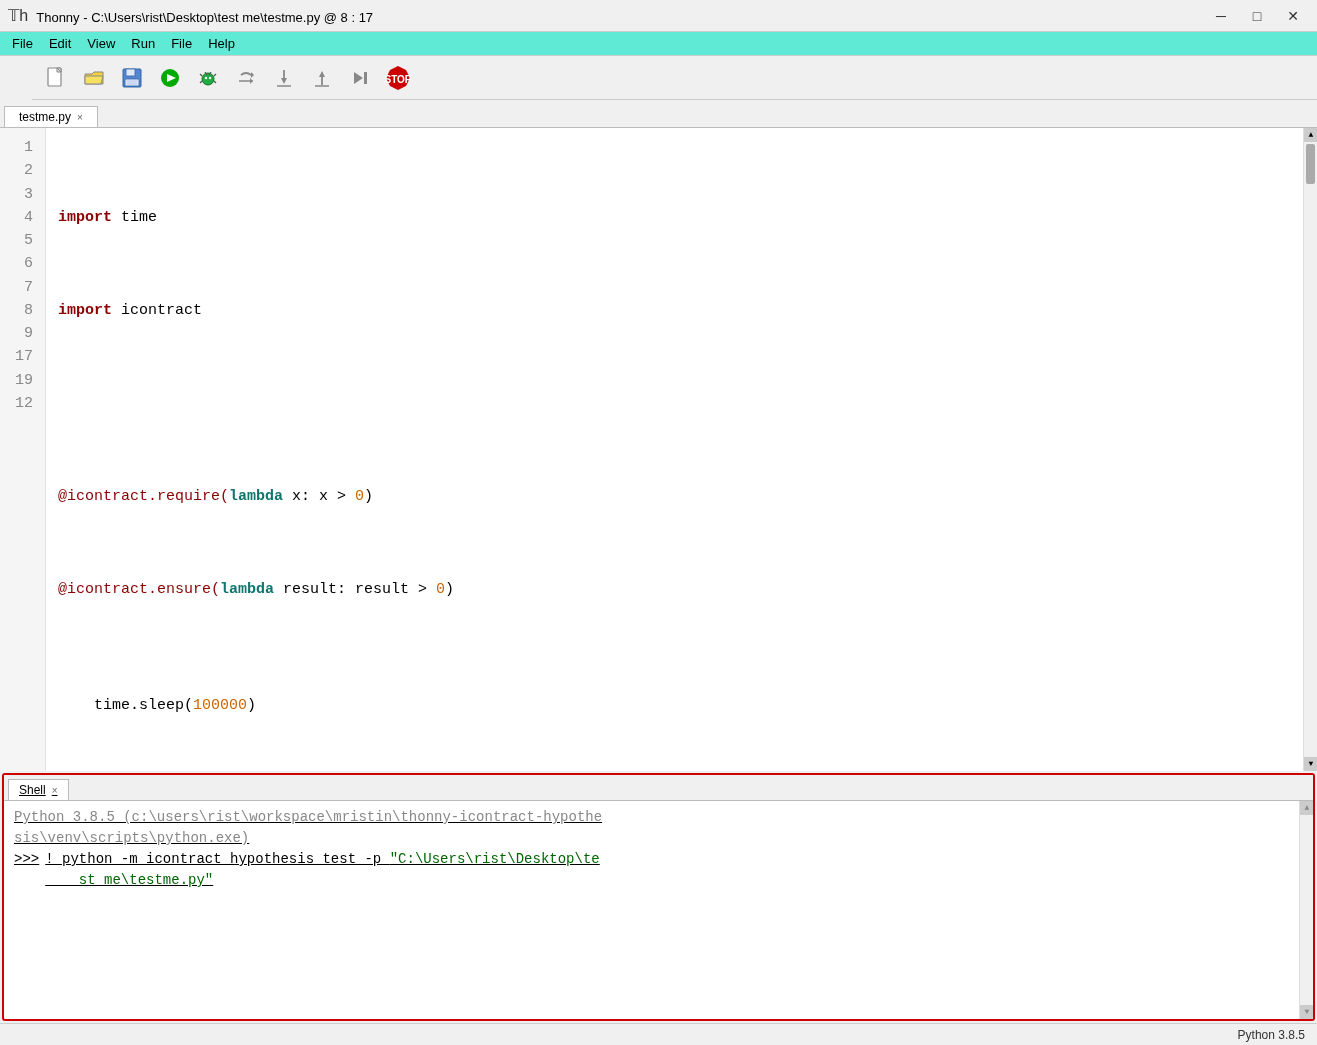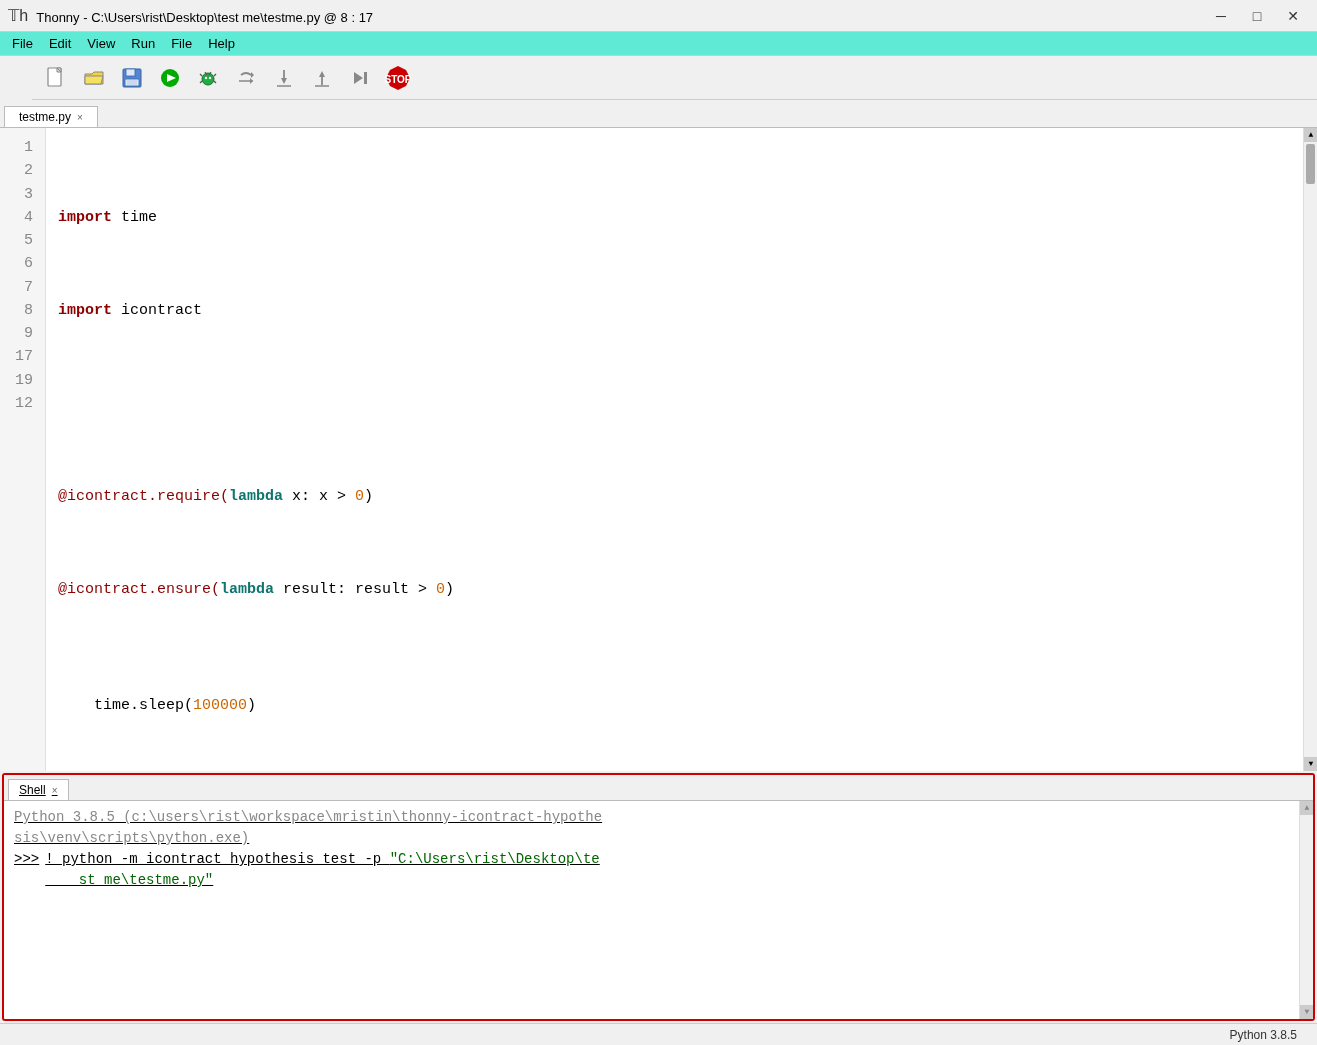--- a/index.html
+++ b/index.html
@@ -282,21 +282,21 @@
     }
 
     
     #status-bar {
       background: #f0f0f0;
       height: 22px;
       border-top: 1px solid #ccc;
       display: flex;
       align-items: center;
       justify-content: flex-end;
-      padding: 0 20px;
+      padding: 0 12px;
       font-size: 12px;
       color: #333;
     }
   </style>
 </head>
 <body>
 
 <div id="title-bar">
   <div id="title-bar-left">
     <span id="title-bar-logo">𝕋h</span>

